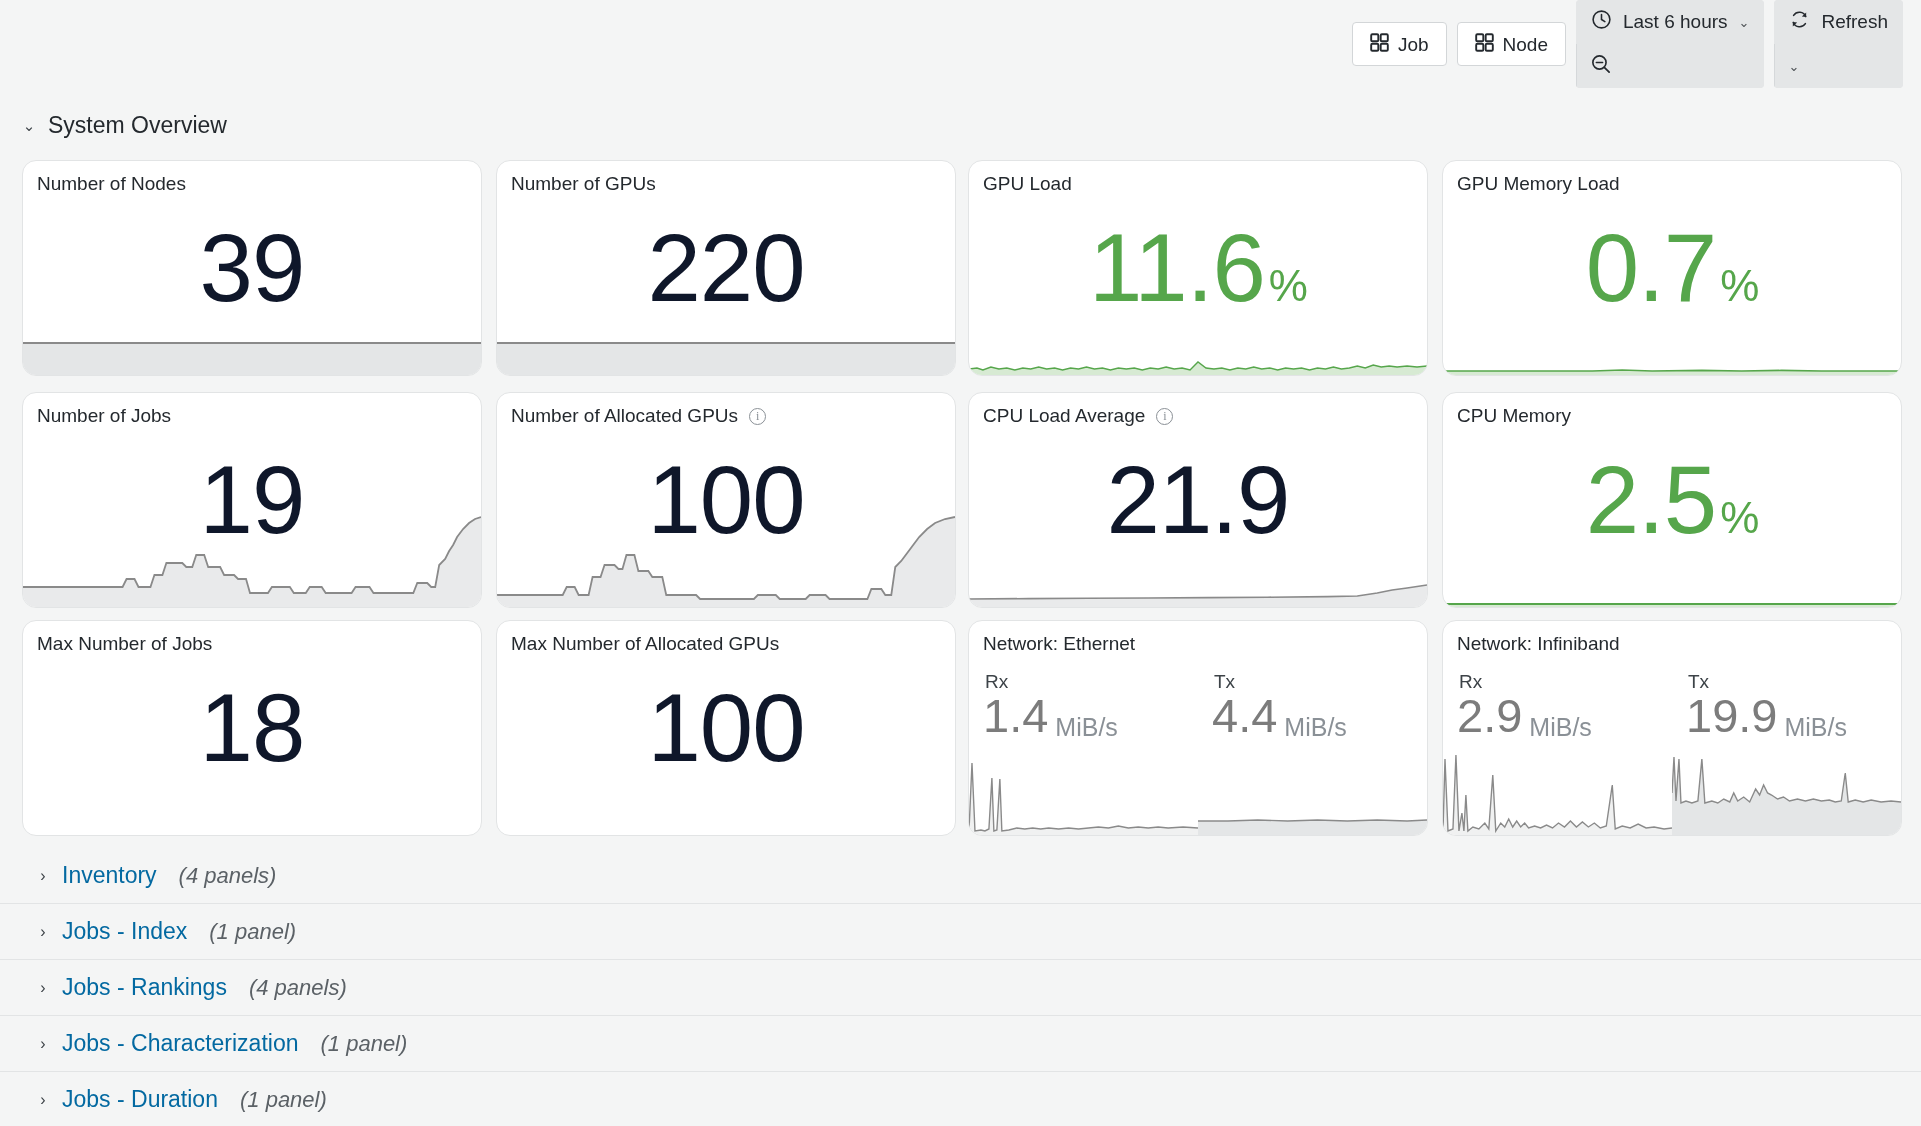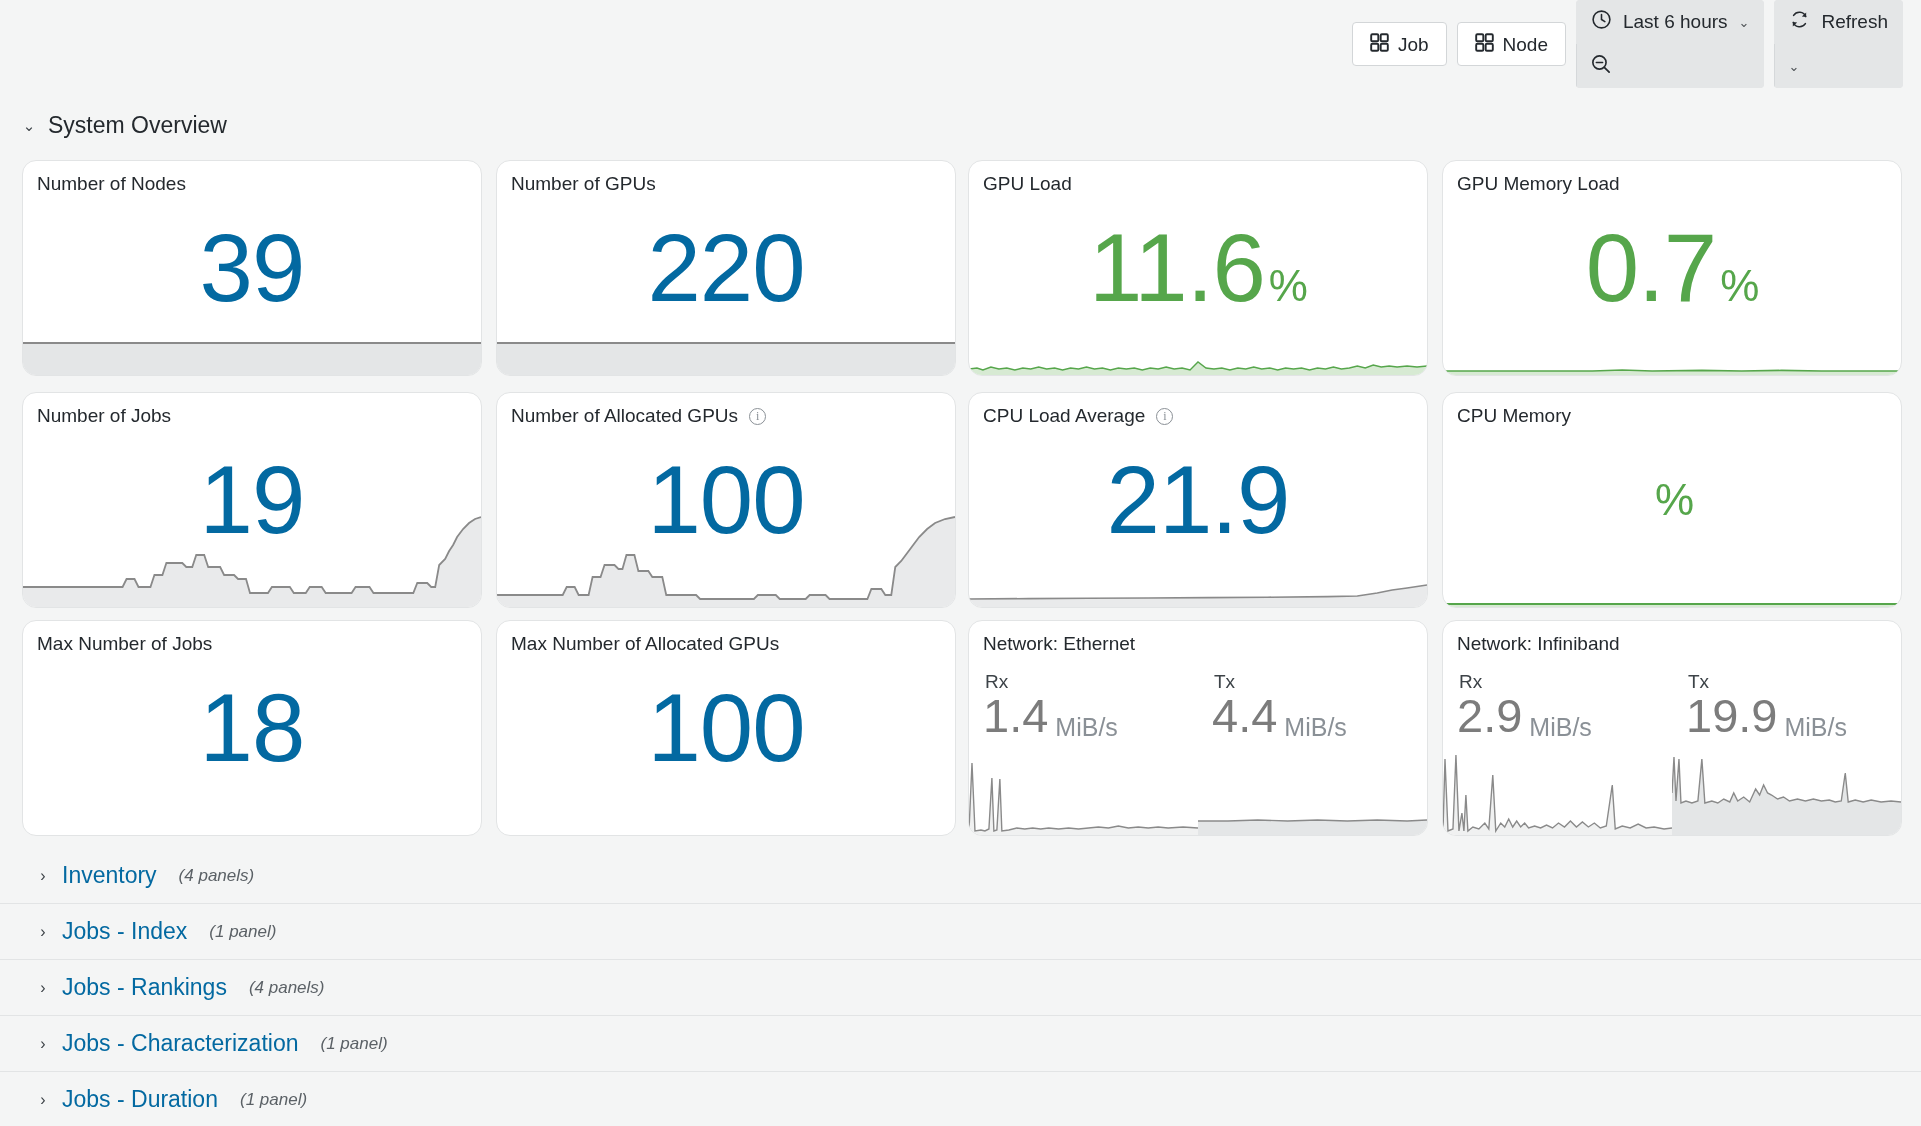--- a/index.html
+++ b/index.html
@@ -71,21 +71,21 @@
   }
 
   .stat-wrap {
     position: absolute; left: 0; right: 0; top: 0; bottom: 0;
     display: flex; align-items: center; justify-content: center;
   }
   .stat-value {
     display: flex; align-items: baseline; justify-content: center;
     font-weight: 400; letter-spacing: -1px;
   }
-  .stat-num { font-size: 96px; color: #0369a1; line-height: 1; }
+  .stat-num { font-size: 96px; color: #0f172a; line-height: 1; }
   .stat-unit { font-size: 44px; color: #7c7c7c; margin-left: 4px; line-height: 1; }
   .green .stat-num, .green .stat-unit { color: #56a64b; }
 
   .spark { position: absolute; left: 0; right: 0; bottom: 0; }
   .spark svg { display: block; width: 100%; height: 100%; }
 
   
   .net-halves { position: absolute; left: 0; right: 0; top: 0; bottom: 0; display: flex; }
   .net-half { position: relative; flex: 1 1 50%; overflow: hidden; }
   .net-half + .net-half { }
@@ -106,21 +106,21 @@
   .rows { position: absolute; left: 0; right: 0; top: 840px; }
   .row-head {
     position: relative; height: 56px;
     display: flex; align-items: center; gap: 12px;
     padding-left: 36px;
     border-bottom: 1px solid #e2e4e5;
     cursor: pointer;
   }
   .row-head .caret { font-size: 16px; color: #3d4348; width: 14px; text-align: center; }
   .row-head .rtitle { font-size: 23px; color: #0369a1; }
-  .row-head .rcount { font-size: 17px; color: #5b6166; font-style: italic; margin-left: 10px; }
+  .row-head .rcount { font-size: 22px; color: #5b6166; font-style: italic; margin-left: 10px; }
 </style>
 </head>
 <body>
 
 <div class="app">
 
   <div class="toolbar">
 
     <button class="btn">
       <span>
@@ -316,20 +316,21 @@
         </svg>
       </div>
     </div>
 
     <div class="panel green" style="left:1442px; top:384px; width:460px; height:216px;">
       <div class="panel-title">
         <span>CPU Memory</span>
       </div>
       <div class="stat-wrap">
         <div class="stat-value">
+          <span class="stat-num">2.5</span>
           <span class="stat-unit">%</span>
         </div>
       </div>
       <div class="spark" style="height:6px;">
         <svg viewBox="0 0 460 6" preserveAspectRatio="none">
           <path d="M0,3 L460,3 L460,6 L0,6 Z" fill="#d7ead3"></path>
           <path d="M0,3 L460,3" fill="none" stroke="#56a64b" stroke-width="2"></path>
         </svg>
       </div>
     </div>

